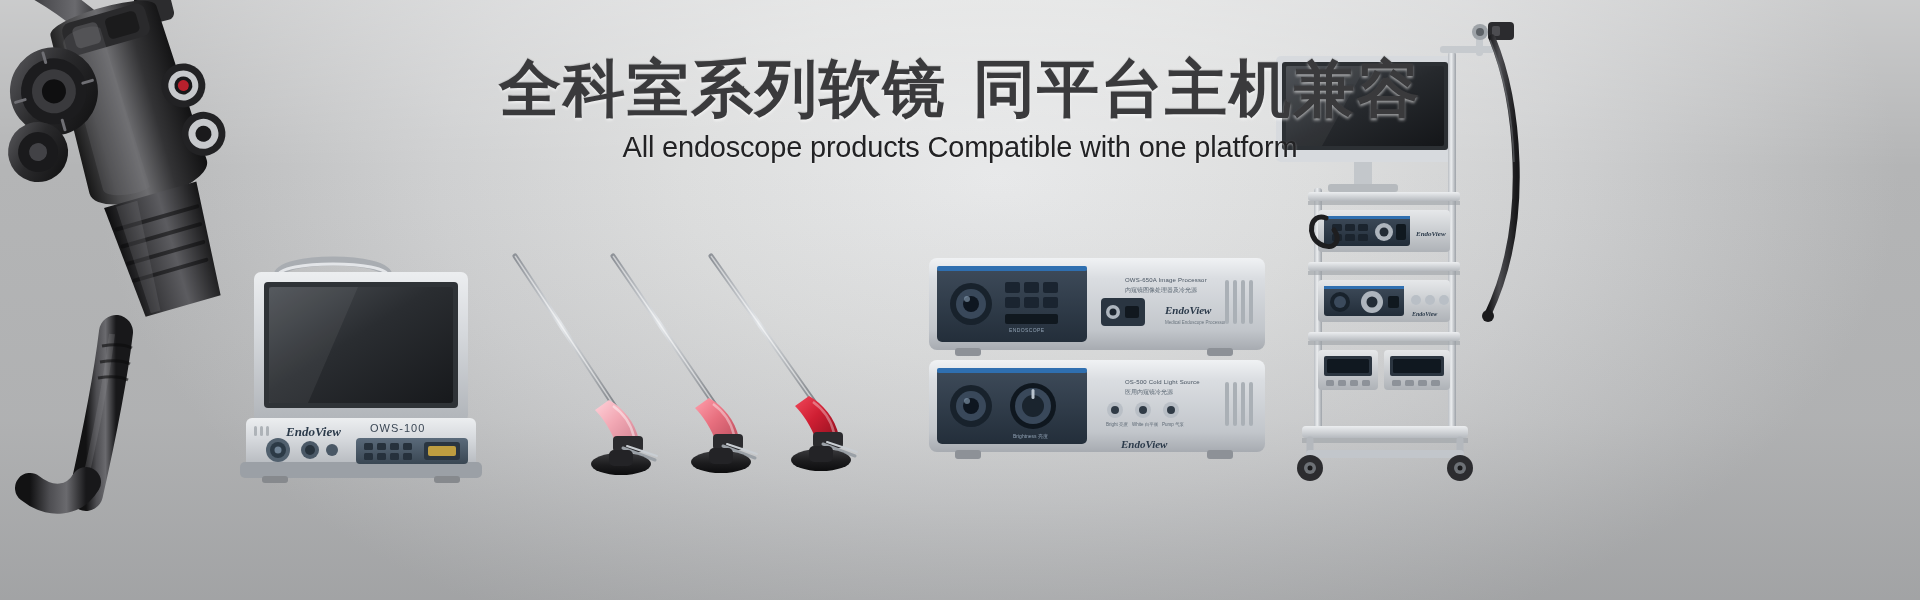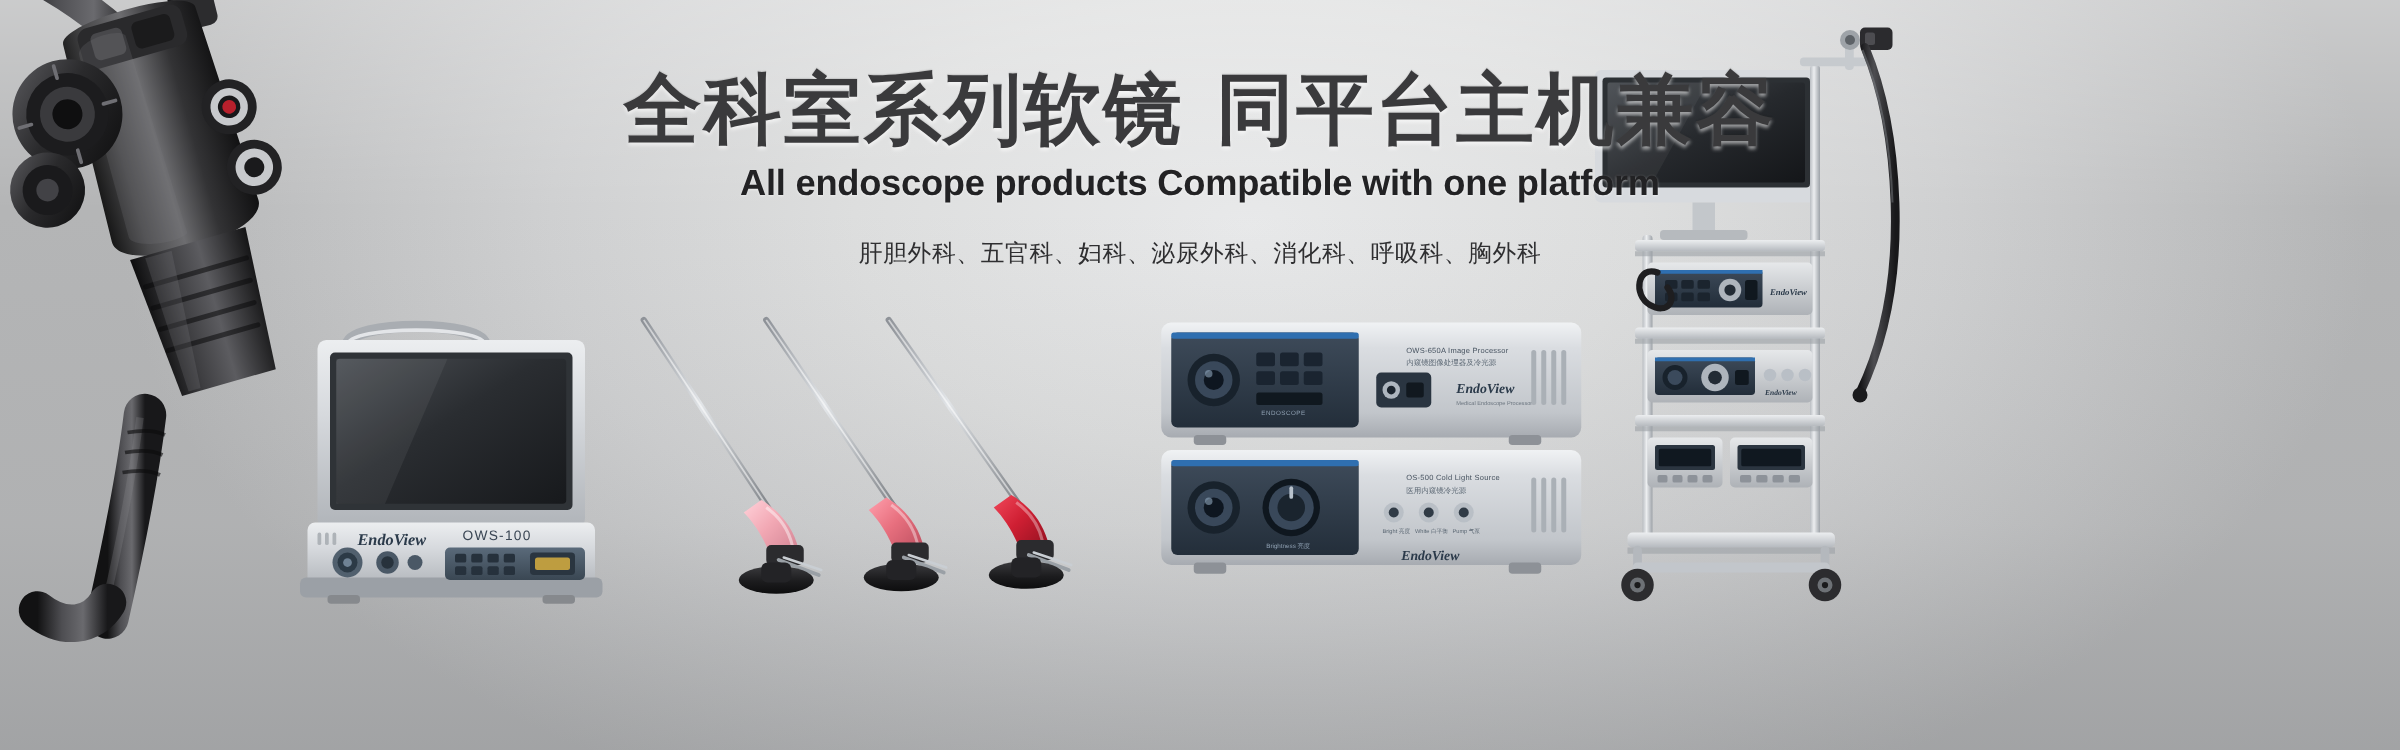--- a/index.html
+++ b/index.html
@@ -11,21 +11,21 @@
   }
   .banner::after{content:"";position:absolute;inset:0;
     background:linear-gradient(180deg, rgba(255,255,255,.30) 0%, rgba(255,255,255,0) 28%, rgba(140,142,145,.10) 70%, rgba(120,122,125,.30) 100%);
     pointer-events:none;}
 
   
   .textblock{position:absolute;left:0;top:52px;width:1920px;text-align:center;z-index:40;}
   .headline{font-size:62px;font-weight:700;color:#3a3a3c;letter-spacing:2px;line-height:1.18;
     text-shadow:0 2px 3px rgba(255,255,255,.55), 0 -1px 1px rgba(0,0,0,.12);}
   .headline .gap{display:inline-block;width:26px;}
-  .subtitle{margin-top:6px;font-size:29px;font-weight:700;color:#222224;letter-spacing:-.2px;
+  .subtitle{margin-top:6px;font-size:29px;font-weight:400;color:#222224;letter-spacing:-.2px;
     text-shadow:0 1px 2px rgba(255,255,255,.5);}
   .dept-cn{margin-top:26px;font-size:19px;color:#2f2f31;letter-spacing:.5px;}
   .dept-en{margin-top:5px;font-size:18px;color:#2f2f31;letter-spacing:.1px;}
 
   
   .scope-handle{position:absolute;left:-10px;top:-18px;width:300px;height:520px;z-index:30;}
 
   
   .ows{position:absolute;left:238px;top:250px;width:250px;height:235px;z-index:28;}
 
@@ -43,21 +43,20 @@
 </head>
 <body>
 
 <div class="banner">
 
   <div class="textblock">
     <div class="headline">
       <span>全科室系列软镜</span><span class="gap"></span><span>同平台主机兼容</span>
     </div>
     <div class="subtitle">All endoscope products Compatible with one platform</div>
-    <div class="dept-cn">肝胆外科、五官科、妇科、泌尿外科、消化科、呼吸科、胸外科</div>
   </div>
 
   <div class="scope-handle">
     <svg width="300" height="520" viewBox="0 0 300 520">
       <defs>
         <linearGradient id="hbody" x1="0" y1="0" x2="1" y2="0">
           <stop offset="0%" stop-color="#171717"></stop>
           <stop offset="22%" stop-color="#4a4a4c"></stop>
           <stop offset="46%" stop-color="#6d6d70"></stop>
           <stop offset="70%" stop-color="#333335"></stop>

